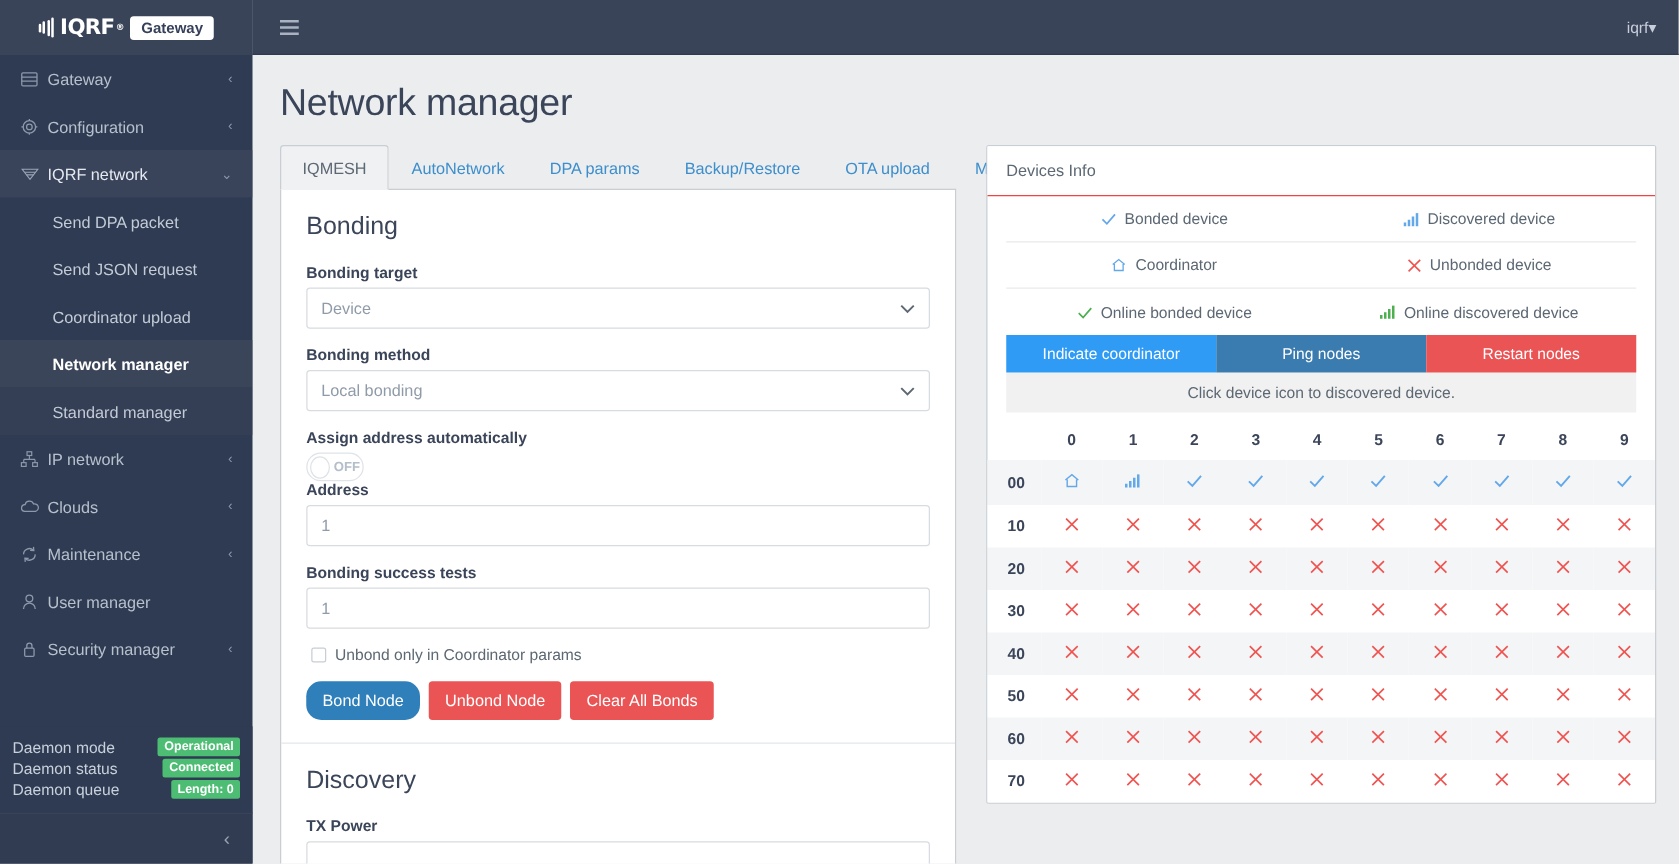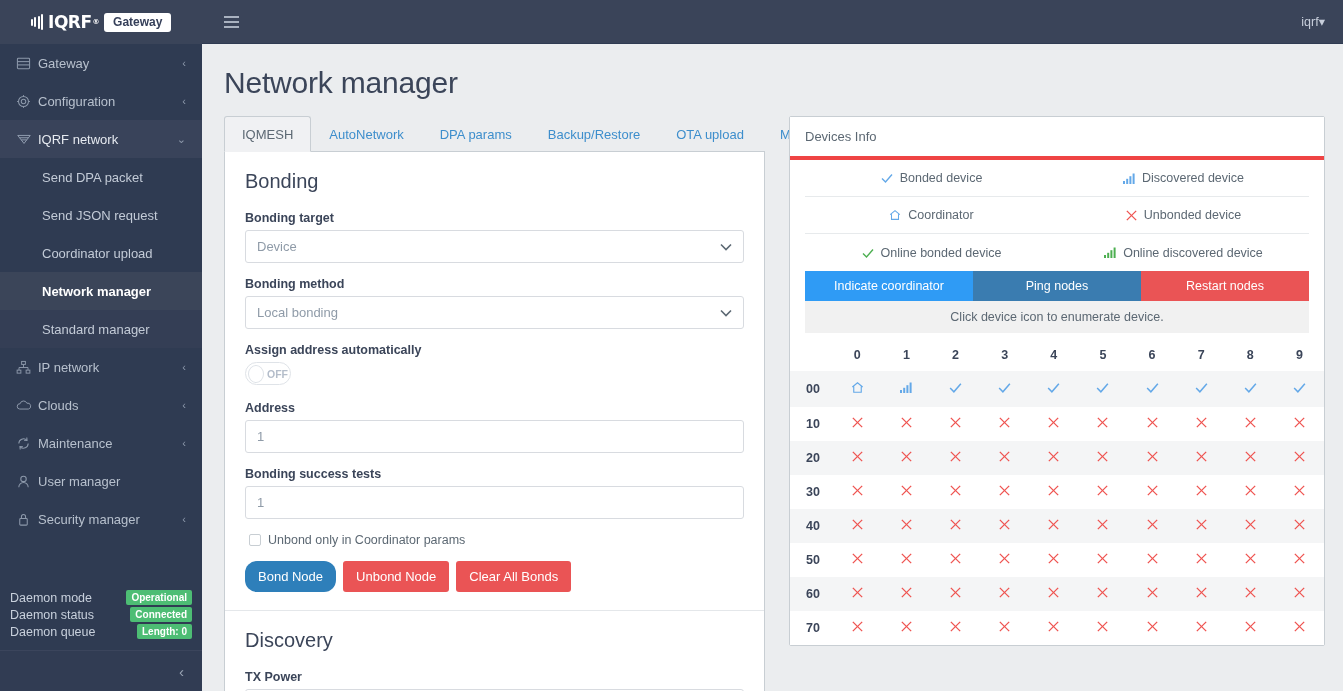--- a/index.html
+++ b/index.html
@@ -139,21 +139,21 @@
     background: #fff; display: flex; align-items: center;
     margin-bottom: 14px; position: relative;
   }
   .sel .chev {
     position: absolute; right: 11px; color: #5c6873; font-size: 12px;
   }
   .toggle {
     width: 46px; height: 23px; border-radius: 12px;
     border: 1px solid #dfe3e8; background: #fff;
     display: flex; align-items: center; padding: 0 2px;
-    margin-bottom: 16px; cursor: pointer;
+    cursor: pointer;
   }
   .toggle .knob {
     width: 18px; height: 18px; border-radius: 50%;
     background: #fff; border: 1px solid #dfe3e8;
   }
   .toggle .tlabel {
     font-size: 10.5px; color: #b4bdca; font-weight: bold; margin-left: 3px;
   }
   .chk-row {
     display: flex; align-items: center; gap: 7px; margin: 4px 0 14px 4px;
@@ -169,21 +169,21 @@
     padding: 8px 13px; cursor: pointer; font-family: inherit;
   }
   .btn-blue { background: #2e7fba; border-radius: 12px; }
   .btn-red  { background: #ea5455; }
   .hr { border: none; border-top: 1px solid #e4e7ea; margin: 0 -20px 18px -20px; }
 
   
   .panel { background: #fff; border: 1px solid #c8ced3; border-radius: 2px; }
   .panel-head {
     padding: 12px 15px; font-size: 13px; color: #5c6873;
-    border-bottom: 4px solid #ef4444; background: #fff;
+    border-bottom: 1px solid #ef4444; background: #fff;
   }
   .legend { padding: 0 15px; }
   .legend-row {
     display: flex; border-bottom: 1px solid #e7eaec; height: 37px;
   }
   .legend-row:last-child { border-bottom: none; }
   .legend-cell {
     flex: 1; display: flex; align-items: center; justify-content: center;
     gap: 6px; font-size: 12.5px; color: #5c6873;
   }
@@ -528,21 +528,21 @@
                   <span>Online discovered device</span>
                 </div>
               </div>
             </div>
 
             <div class="act-btns">
               <div class="act-btn act-blue-light">Indicate coordinator</div>
               <div class="act-btn act-blue-dark">Ping nodes</div>
               <div class="act-btn act-red">Restart nodes</div>
             </div>
-            <div class="hint">Click device icon to enumerate device.</div>
+            <div class="hint">Click device icon to discovered device.</div>
 
             <table class="grid">
               <thead>
                 <tr>
                   <th class="rowhead"></th>
                   <th>0</th>
                   <th>1</th>
                   <th>2</th>
                   <th>3</th>
                   <th>4</th>

